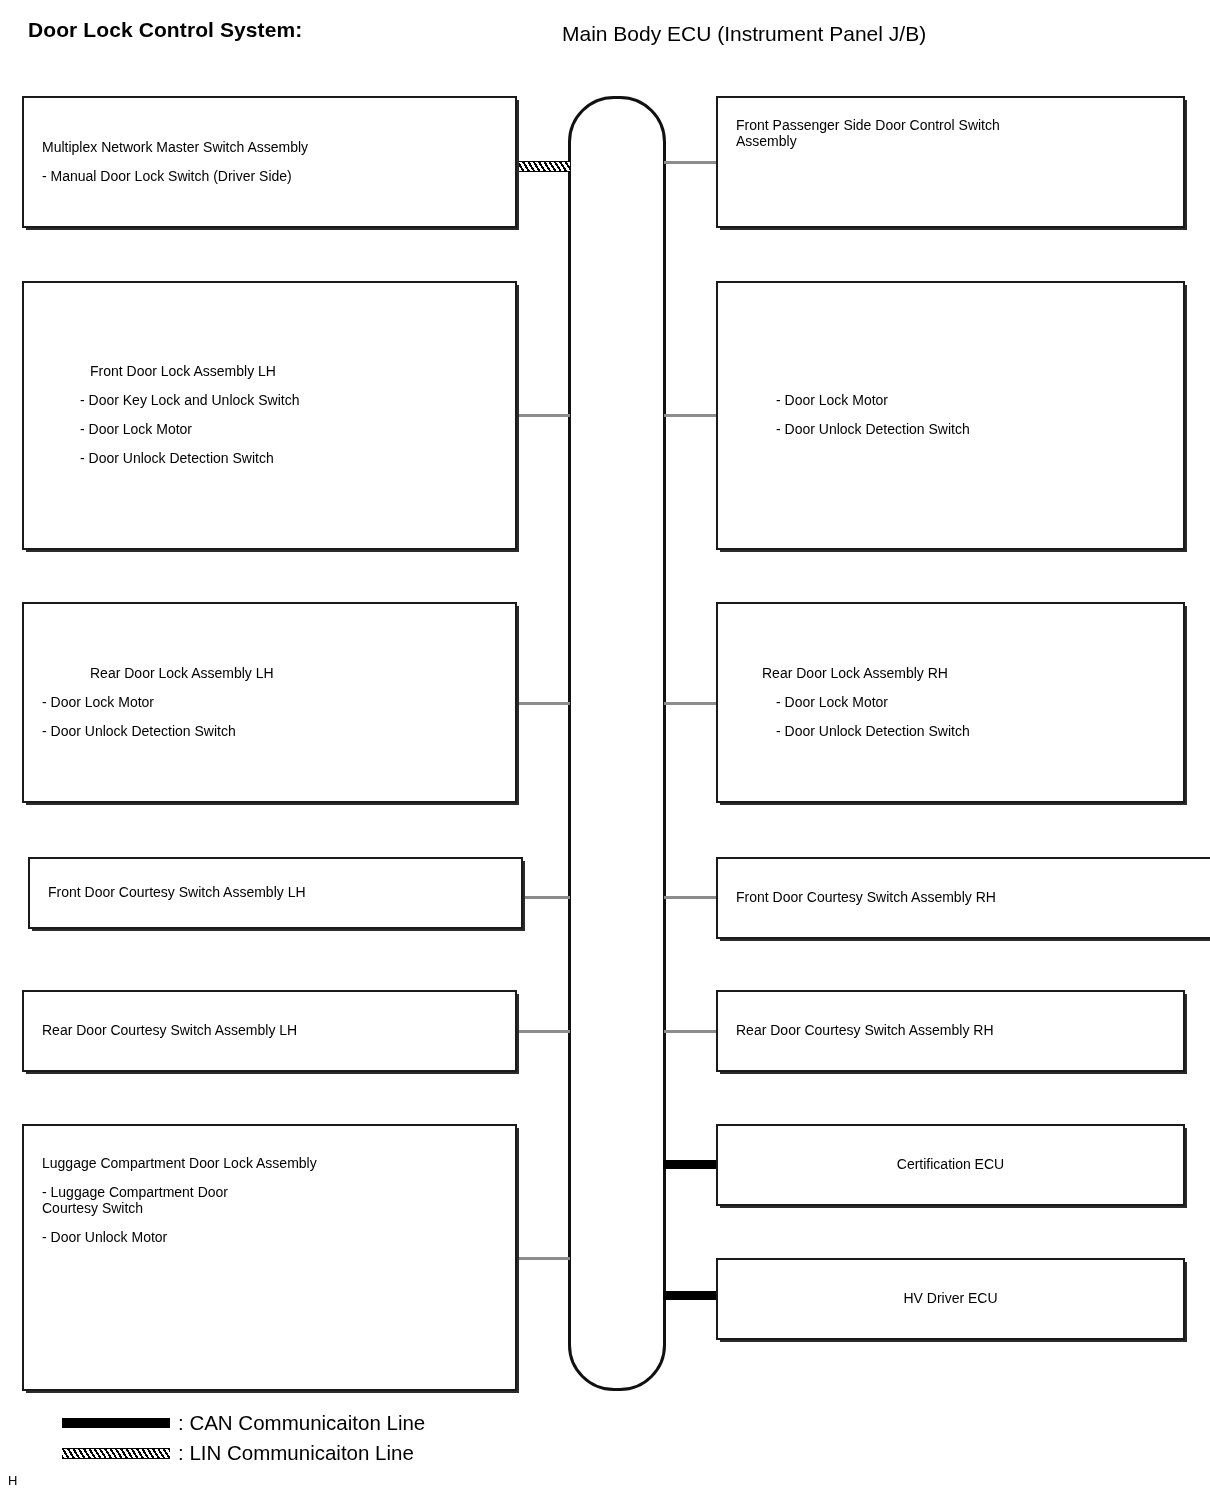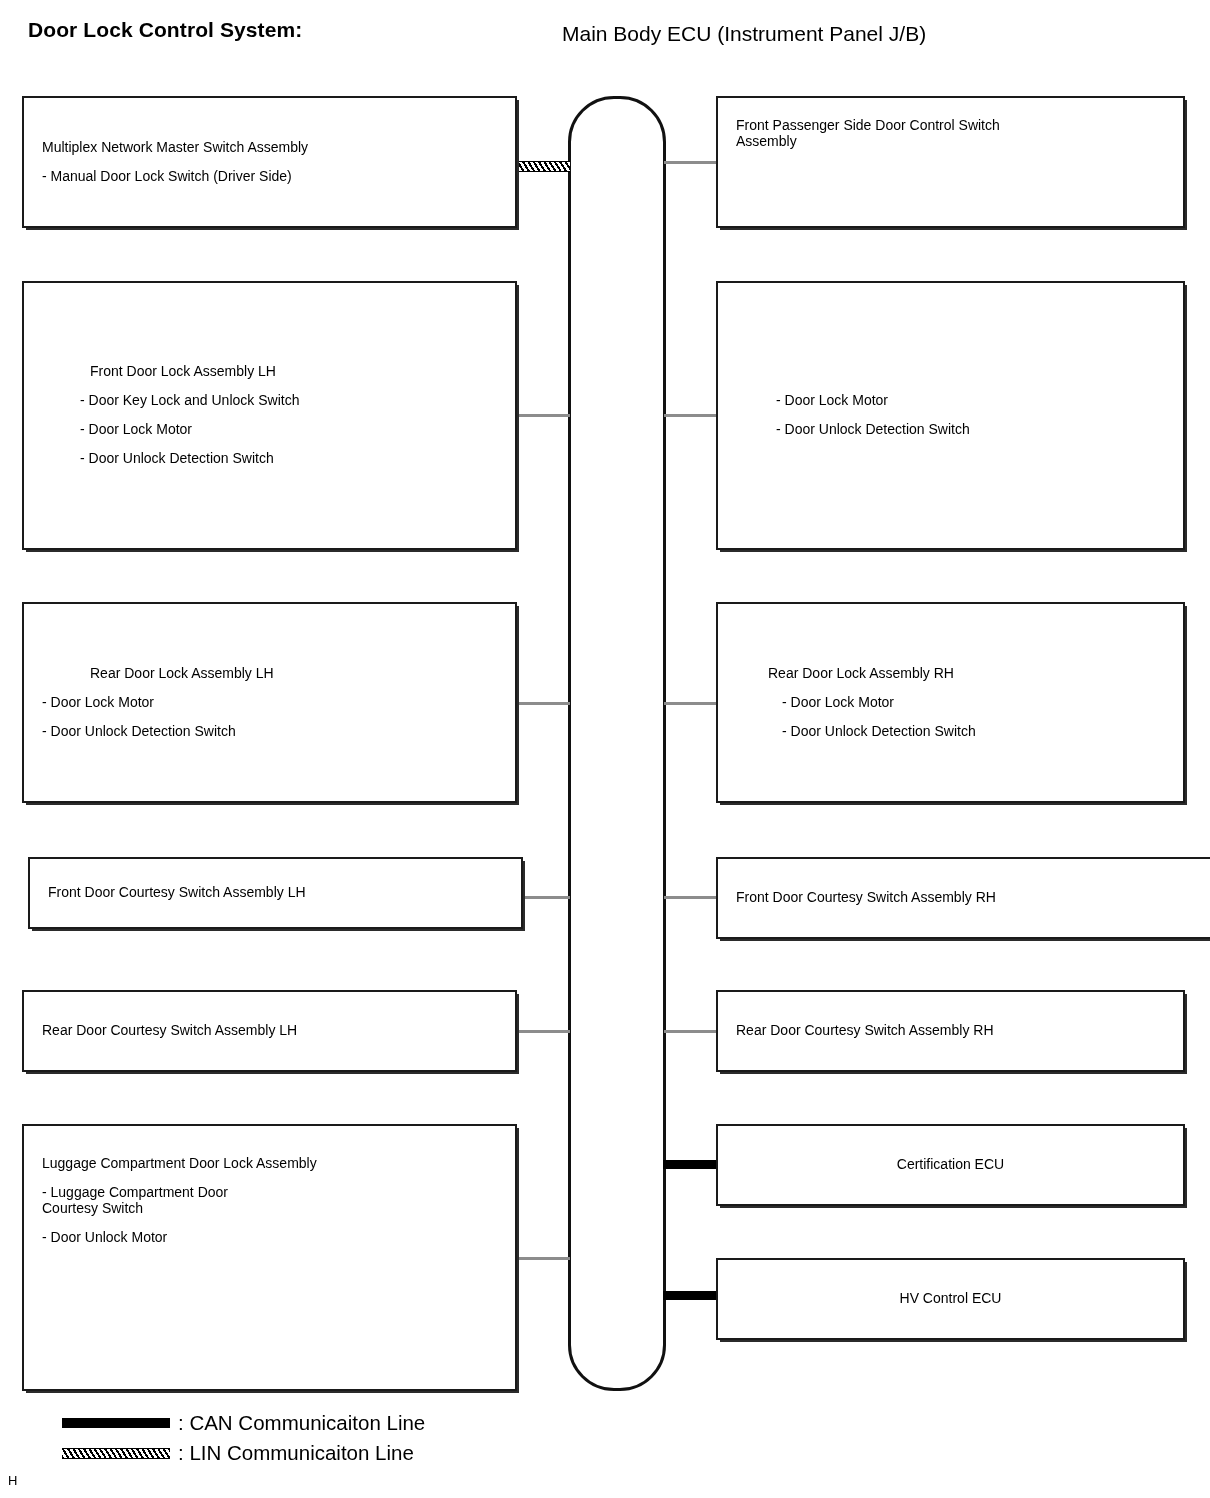--- a/index.html
+++ b/index.html
@@ -230,21 +230,21 @@
     </div>
   </div>
 
   <div class="box" style="left:716px; top:281px; width:469px; height:269px;">
     <div class="box-lines" style="padding-left:44px;">
       <div class="box-line item" style="padding-left:14px;">- Door Lock Motor</div>
       <div class="box-line item" style="padding-left:14px;">- Door Unlock Detection Switch</div>
     </div>
   </div>
 
-  <div class="box" style="left:716px; top:602px; width:469px; height:201px;padding-left:6px;">
+  <div class="box" style="left:716px; top:602px; width:469px; height:201px;">
     <div class="box-lines" style="padding-left:44px;">
       <div class="box-line heading">Rear Door Lock Assembly RH</div>
       <div class="box-line item" style="padding-left:14px;">- Door Lock Motor</div>
       <div class="box-line item" style="padding-left:14px;">- Door Unlock Detection Switch</div>
     </div>
   </div>
 
   <div class="box" style="left:716px; top:857px; width:533px; height:82px;">
     <div class="box-lines">
       <div class="box-line heading">Front Door Courtesy Switch Assembly RH</div>
@@ -258,21 +258,21 @@
   </div>
 
   <div class="box center" style="left:716px; top:1124px; width:469px; height:82px;">
     <div class="box-lines">
       <div class="box-line heading">Certification ECU</div>
     </div>
   </div>
 
   <div class="box center" style="left:716px; top:1258px; width:469px; height:82px;">
     <div class="box-lines">
-      <div class="box-line heading">HV Control ECU</div>
+      <div class="box-line heading">HV Driver ECU</div>
     </div>
   </div>
 
   <div class="legend">
     <div class="legend-row">
       <div class="legend-swatch can"></div>
       <div class="legend-text">: CAN Communicaiton Line</div>
     </div>
     <div class="legend-row">
       <div class="legend-swatch lin"></div>

